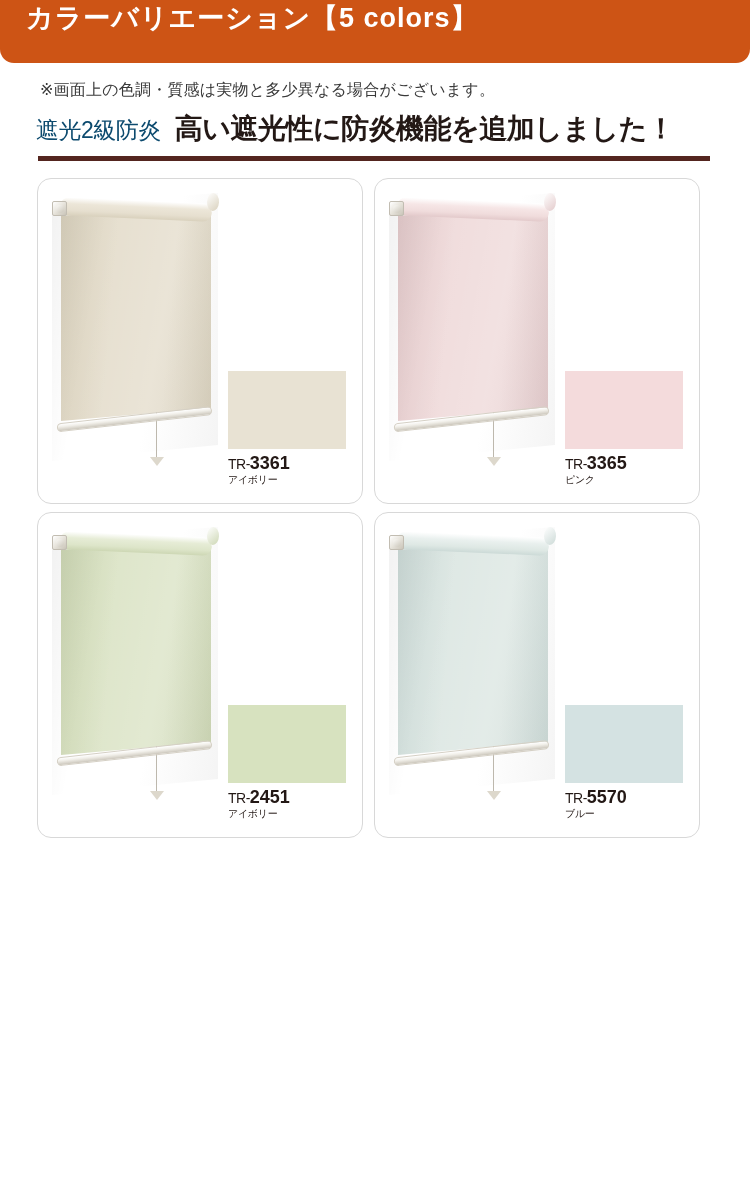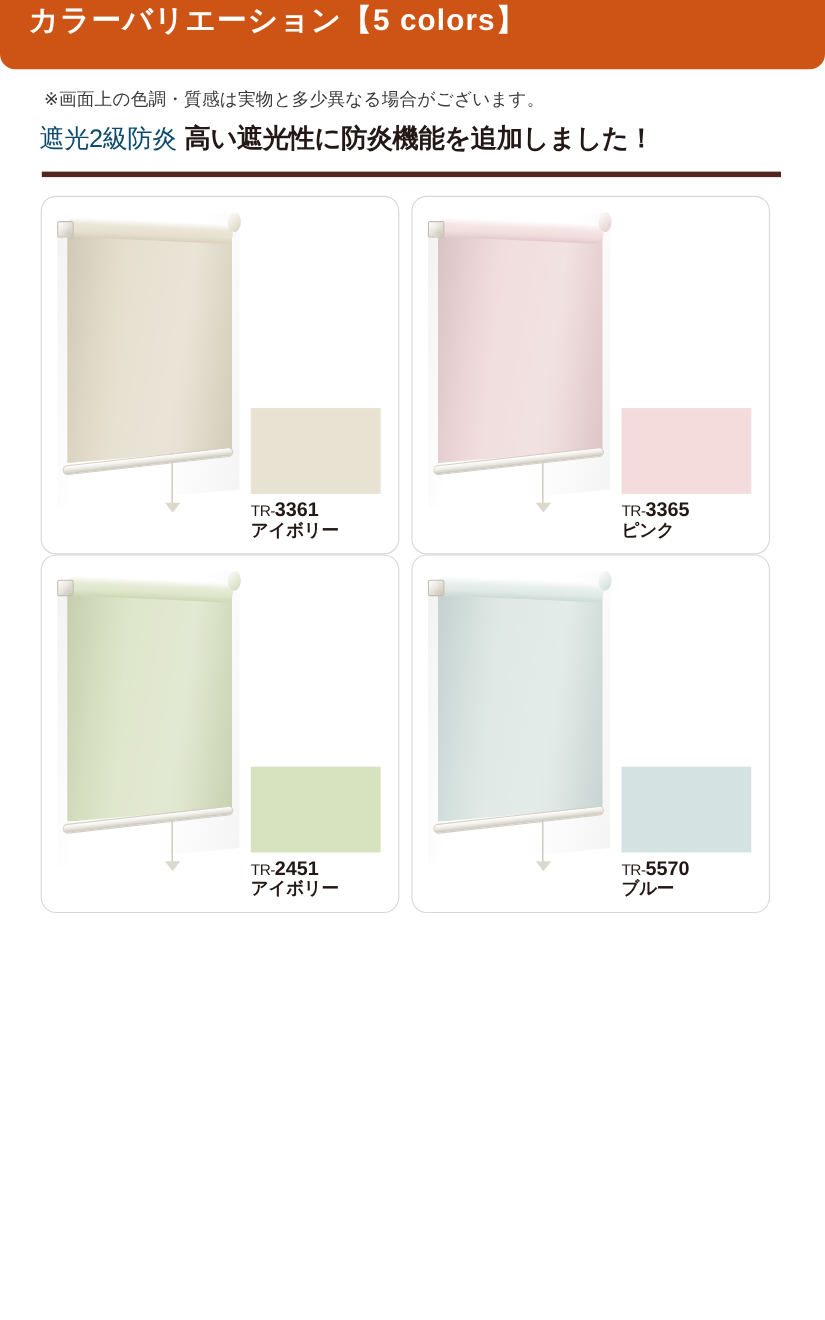--- a/index.html
+++ b/index.html
@@ -40,34 +40,34 @@
   .subhead{
     position:absolute;left:36px;top:110px;
     display:flex;align-items:baseline;
     white-space:nowrap;
   }
   .subhead-strong{
     font-size:23px;font-weight:normal;color:#0c4a6e;
     letter-spacing:-.5px;
   }
   .subhead-rest{
-    font-size:24px;font-weight:bold;color:#231815;
-    margin-left:7px;letter-spacing:-.5px;
+    font-size:28px;font-weight:bold;color:#231815;
+    margin-left:14px;letter-spacing:-.5px;
   }
   .rule{
     position:absolute;left:38px;top:156px;
     width:672px;height:5px;background:#54251f;
   }
 
   
   .grid{
     position:absolute;left:37px;top:178px;
     width:676px;
     display:flex;flex-wrap:wrap;
-    gap:0 11px;
+    gap:8px 11px;
   }
   .card{
     width:326px;height:326px;
     border:1px solid #d8d8d8;
     border-radius:14px;
     background:#ffffff;
     position:relative;
     box-sizing:border-box;
     overflow:hidden;
   }
@@ -156,21 +156,21 @@
   .caption{
     position:absolute;left:190px;top:274px;
     line-height:1.18;
   }
   .code{
     font-size:17px;color:#231815;white-space:nowrap;letter-spacing:0px;
   }
   .code .pfx{font-size:14px;letter-spacing:-.5px;}
   .code .num{font-weight:bold;font-size:18px;}
   .colorname{
-    font-size:16px;color:#231815;white-space:nowrap;letter-spacing:-.3px;font-weight:bold;
+    font-size:10px;color:#231815;white-space:nowrap;letter-spacing:-.3px;
   }
 </style>
 </head>
 <body>
 
 <div class="banner" style="background: rgb(205, 84, 21);">
   <div class="banner-title">カラーバリエーション【5 colors】</div>
 </div>
 
 <div class="note">※画面上の色調・質感は実物と多少異なる場合がございます。</div>

